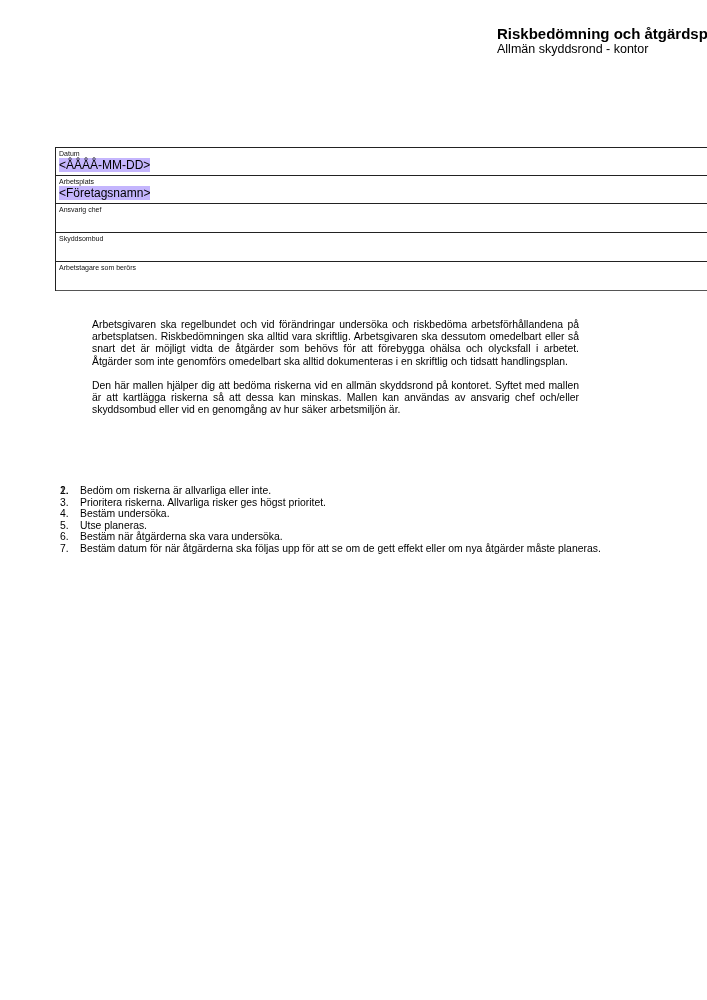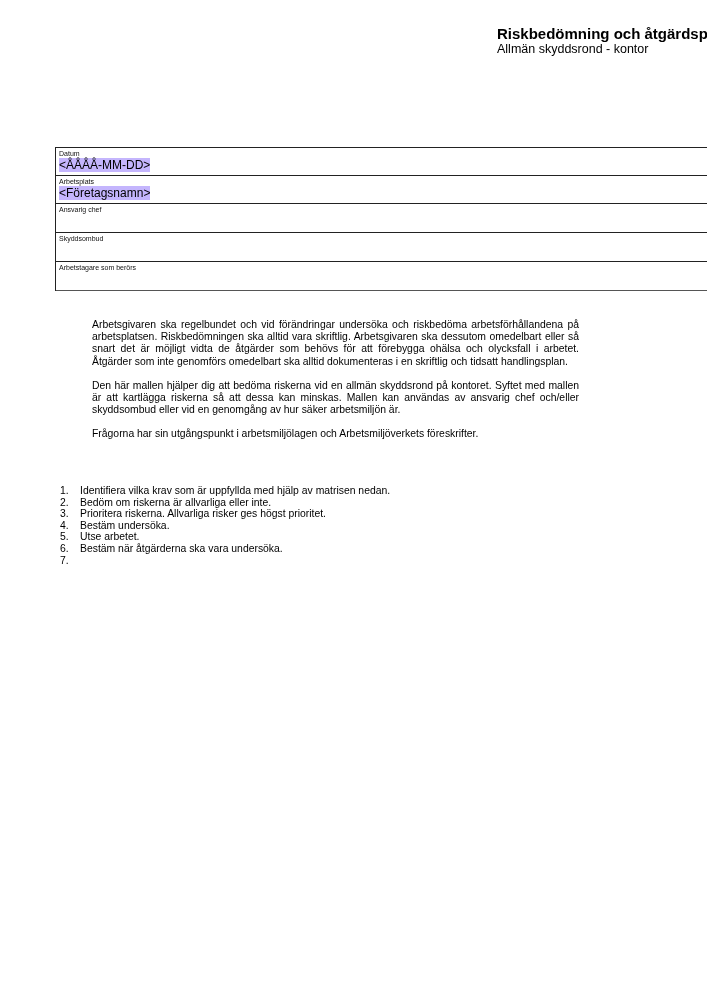--- a/index.html
+++ b/index.html
@@ -51,24 +51,23 @@
   </div>
   <div class="row r5 last">
     <div class="lbl">Arbetstagare som berörs</div>
     <div class="val"></div>
   </div>
 </div>
 
 <div class="body-text">
   <p>Arbetsgivaren ska regelbundet och vid förändringar undersöka och riskbedöma arbetsförhållandena på arbetsplatsen. Riskbedömningen ska alltid vara skriftlig. Arbetsgivaren ska dessutom omedelbart eller så snart det är möjligt vidta de åtgärder som behövs för att förebygga ohälsa och olycksfall i arbetet. Åtgärder som inte genomförs omedelbart ska alltid dokumenteras i en skriftlig och tidsatt handlingsplan.</p>
   <p>Den här mallen hjälper dig att bedöma riskerna vid en allmän skyddsrond på kontoret. Syftet med mallen är att kartlägga riskerna så att dessa kan minskas. Mallen kan användas av ansvarig chef och/eller skyddsombud eller vid en genomgång av hur säker arbetsmiljön är.</p>
-  <p class="nj">Frågorna har sin utgångspunkt i arbetsmiljölagen och Arbetsmiljöverkets föreskrifter.</p>
 </div>
 
 <ol>
-  <li><span class="num">1.</span><span>Identifiera vilka krav som är uppfyllda med hjälp av matrisen nedan.</span></li>
+  <li><span class="num">1.</span></li>
   <li><span class="num">2.</span><span>Bedöm om riskerna är allvarliga eller inte.</span></li>
   <li><span class="num">3.</span><span>Prioritera riskerna. Allvarliga risker ges högst prioritet.</span></li>
   <li><span class="num">4.</span><span>Bestäm undersöka.</span></li>
-  <li><span class="num">5.</span><span>Utse arbetet.</span></li>
+  <li><span class="num">5.</span><span>Utse planeras.</span></li>
   <li><span class="num">6.</span><span>Bestäm när åtgärderna ska vara undersöka.</span></li>
-  <li><span class="num">7.</span></li>
+  <li><span class="num">7.</span><span>Bestäm datum för när åtgärderna ska följas upp för att se om de gett effekt eller om nya åtgärder måste planeras.</span></li>
 </ol>
 
 </body></html>

